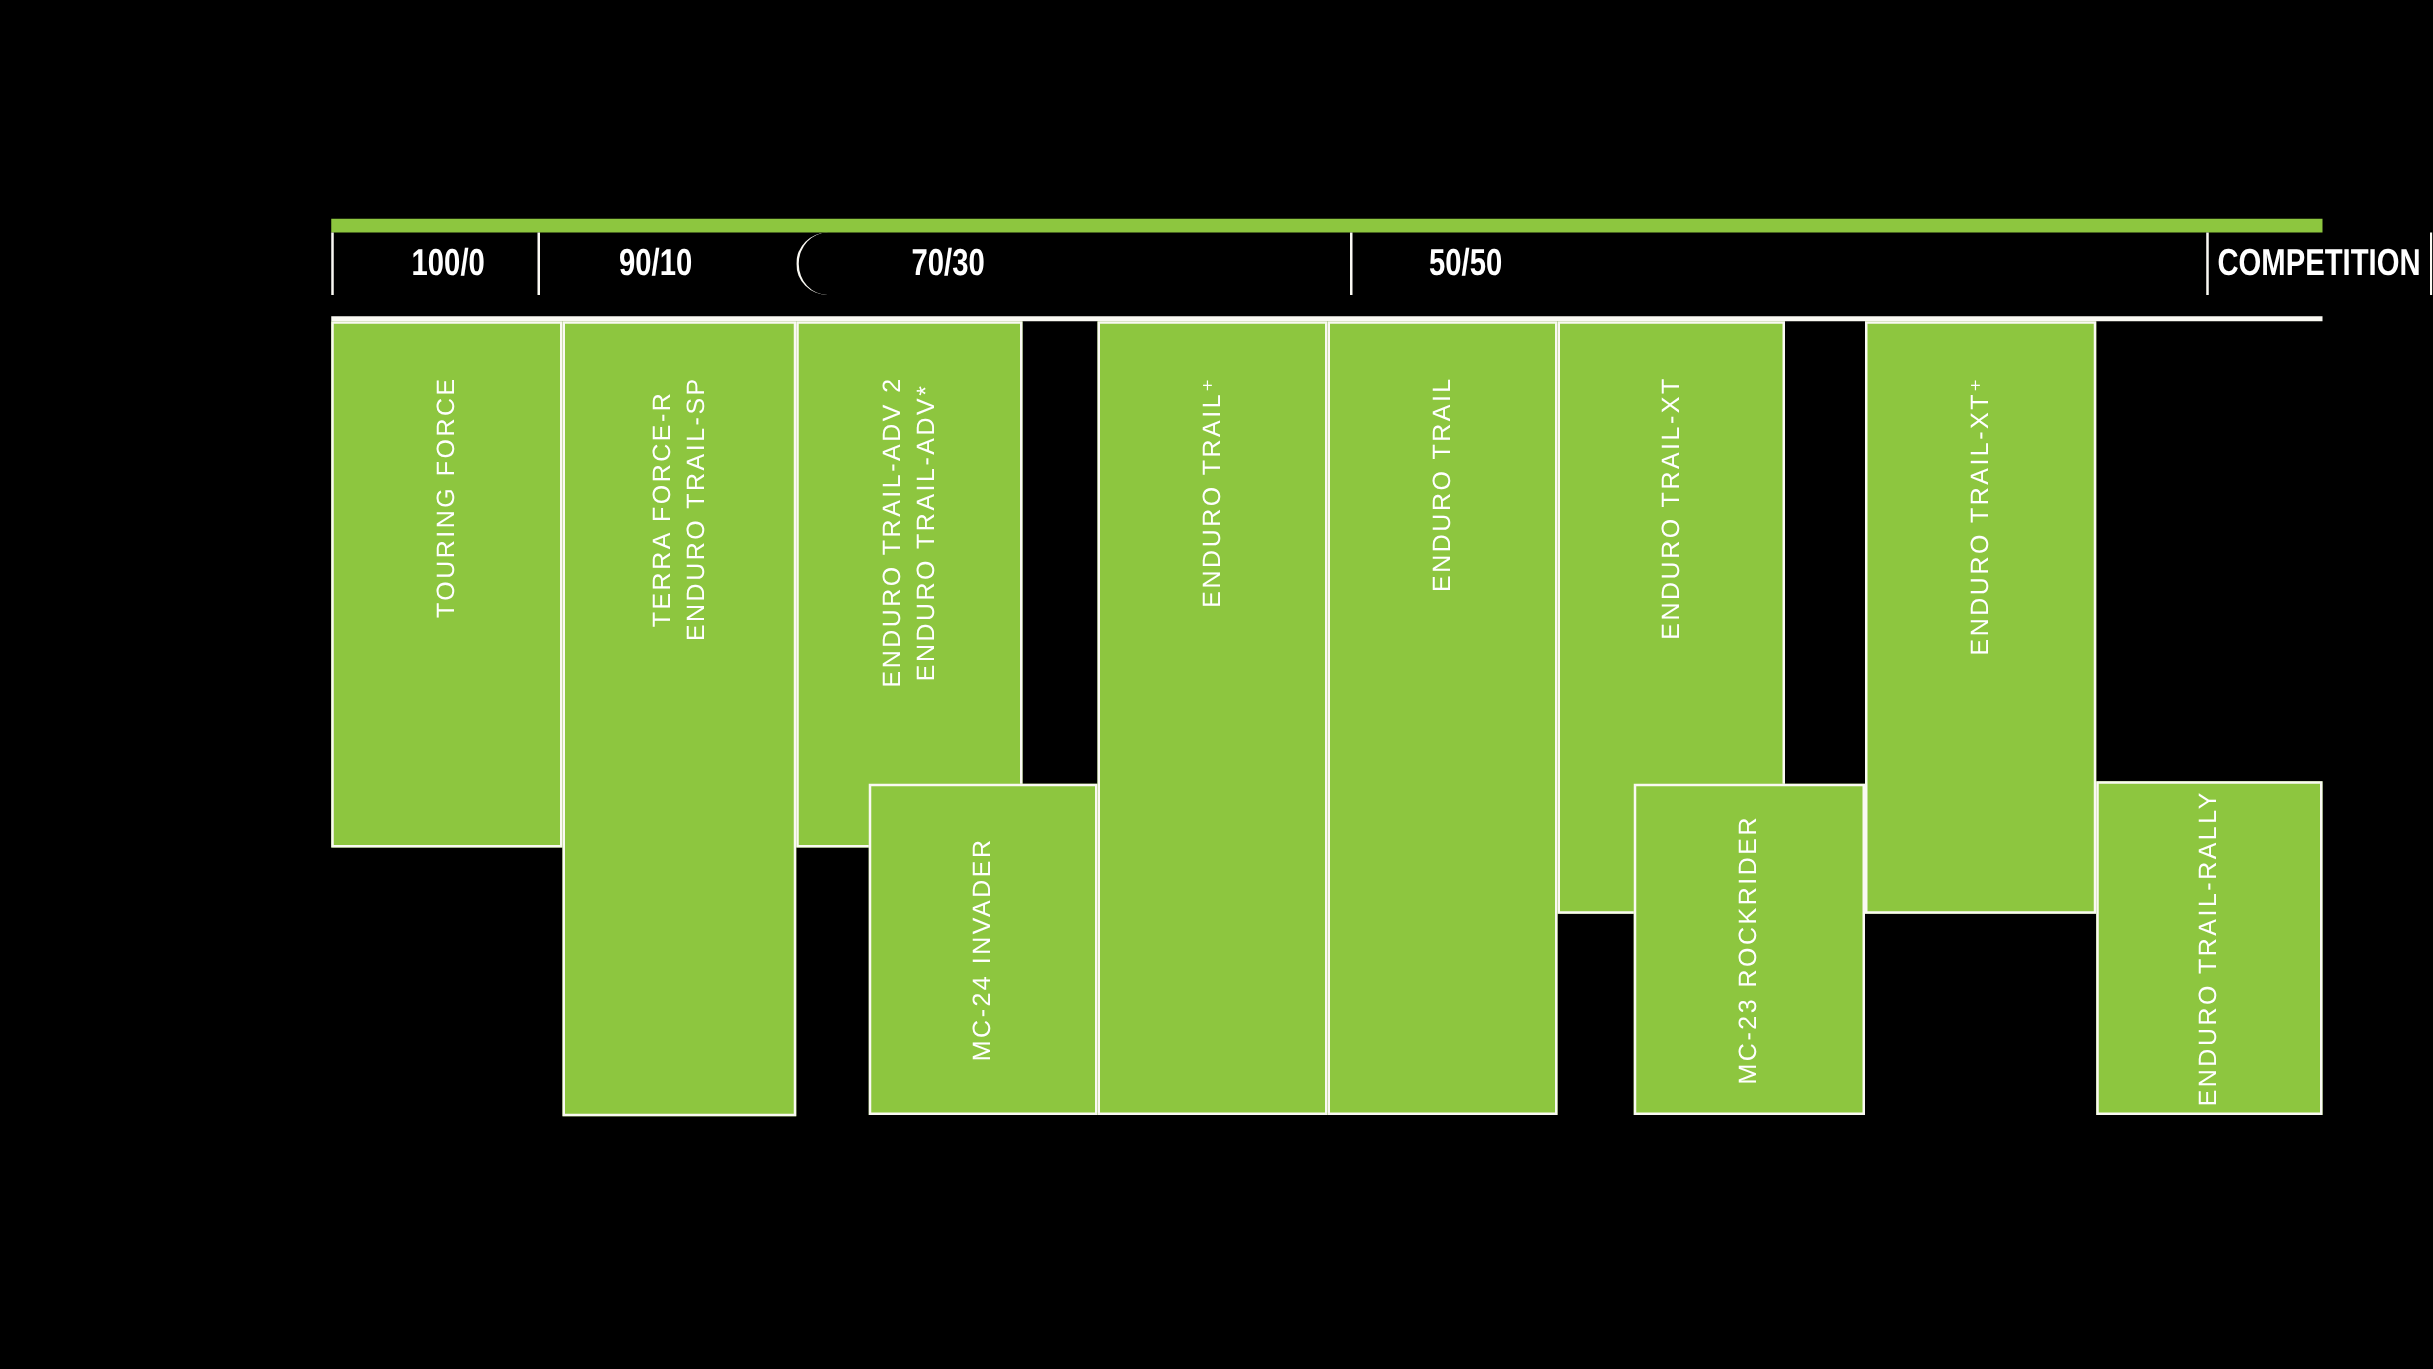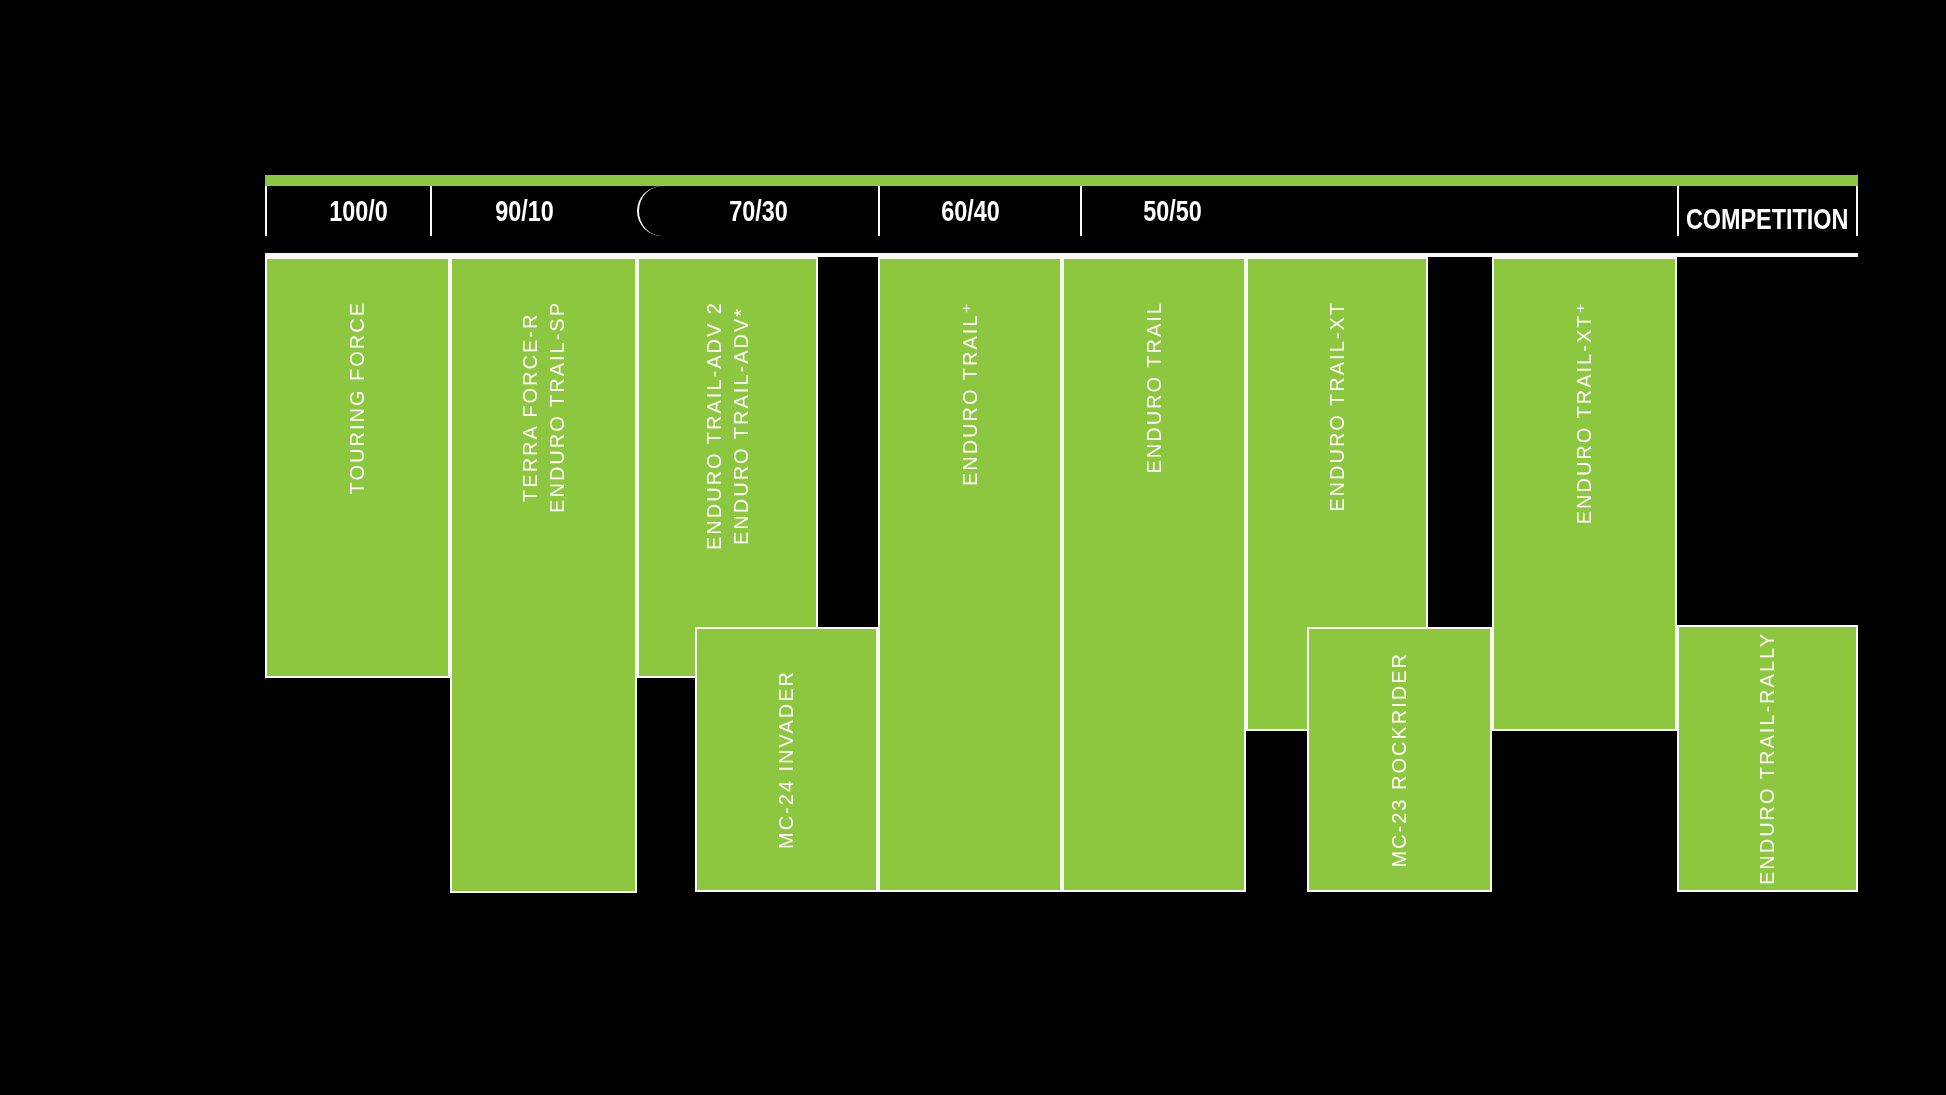--- a/index.html
+++ b/index.html
@@ -71,27 +71,24 @@
 
   <div class="hcell" style="left:265px;width:185px;">
     <span class="htext">100/0</span>
   </div>
   <div class="hcell" style="left:430px;width:187px;">
     <span class="htext">90/10</span>
   </div>
   <div class="hcell" style="left:637px;width:241px;border-radius:30px;">
     <span class="htext">70/30</span>
   </div>
-  <div class="hcell" style="left:878px;width:184px;">
-    <span class="htext">60/40</span>
-  </div>
   <div class="hcell" style="left:1080px;width:184px;">
     <span class="htext">50/50</span>
   </div>
-  <div class="hcell last" style="left:1677px;width:181px;align-items:flex-end;">
+  <div class="hcell last" style="left:1765px;width:181px;">
     <span class="htext">COMPETITION</span>
   </div>
   <div class="header-underline"></div>
 
   <div class="block" style="left:265px;top:257px;width:185px;height:421px;">
     <span class="vlabel">TOURING FORCE</span>
   </div>
 
   <div class="block" style="left:450px;top:257px;width:187px;height:636px;">
     <span class="vlabel">TERRA FORCE-R

